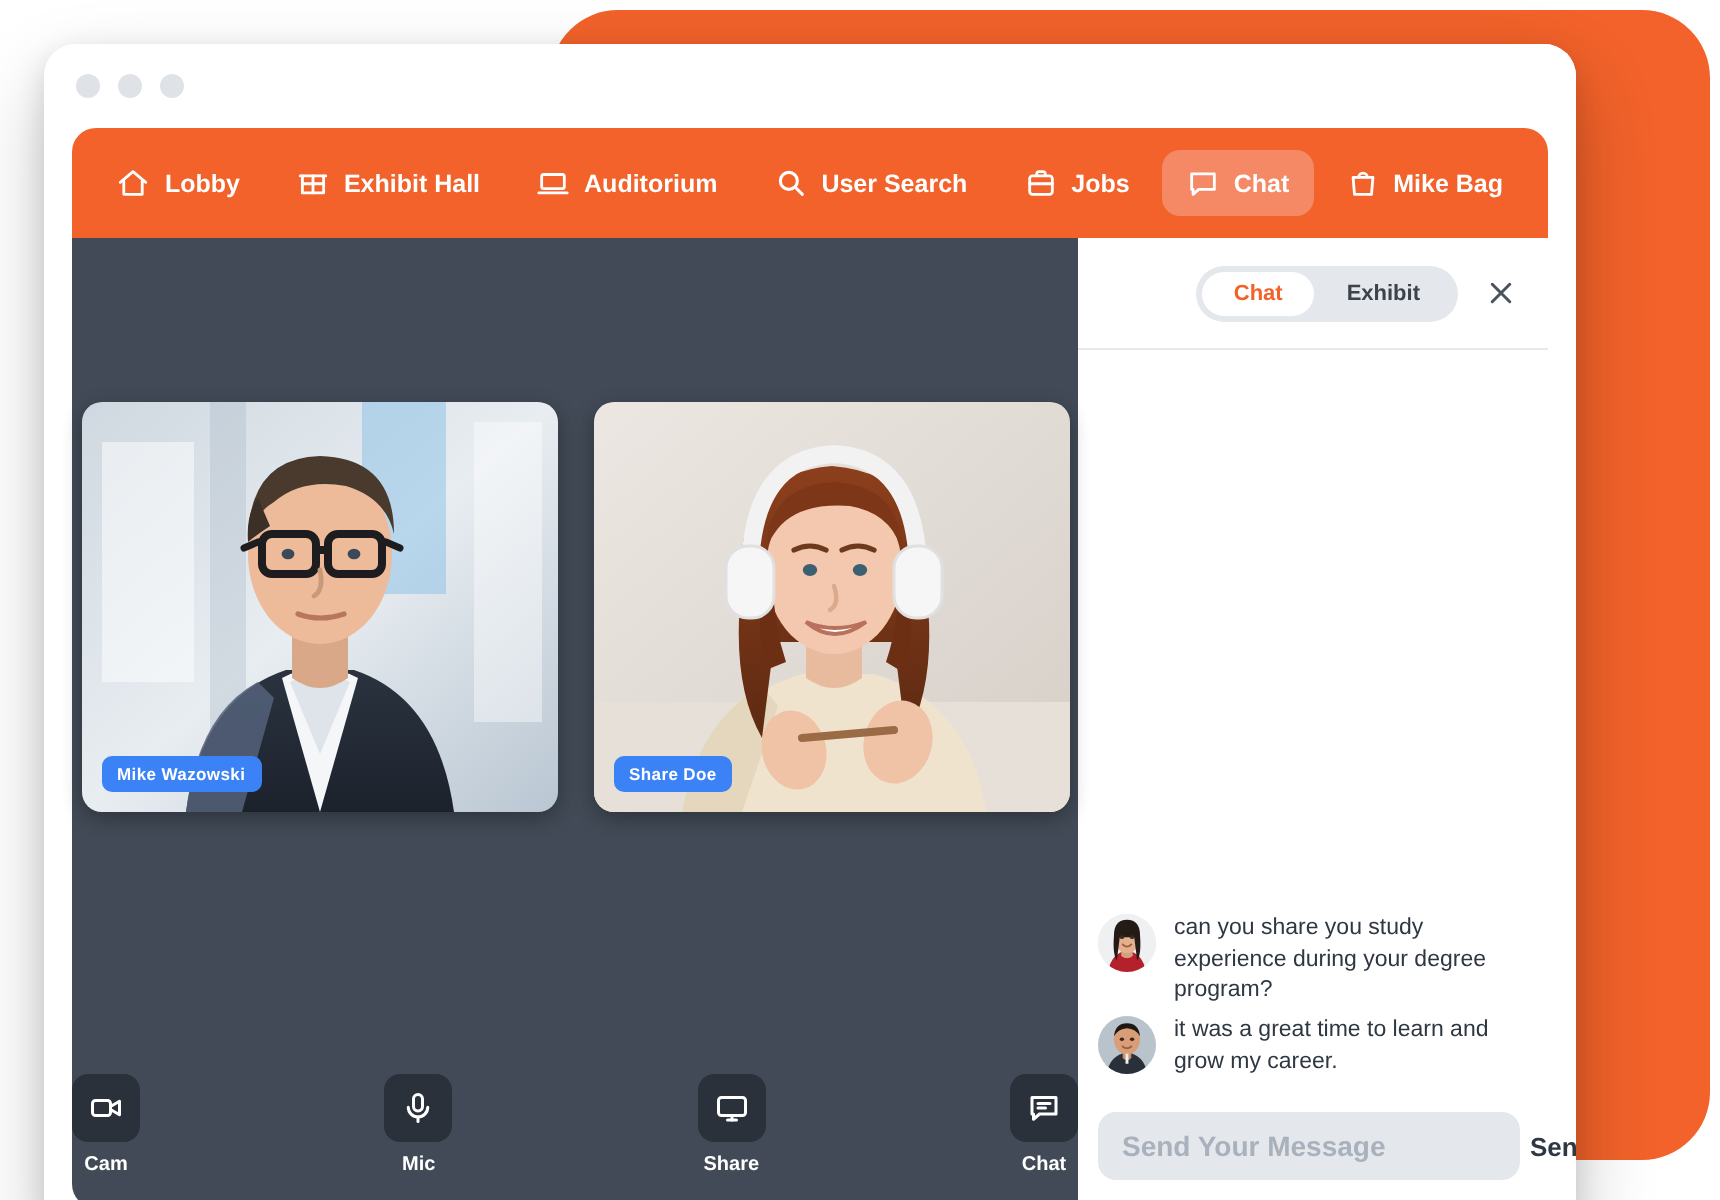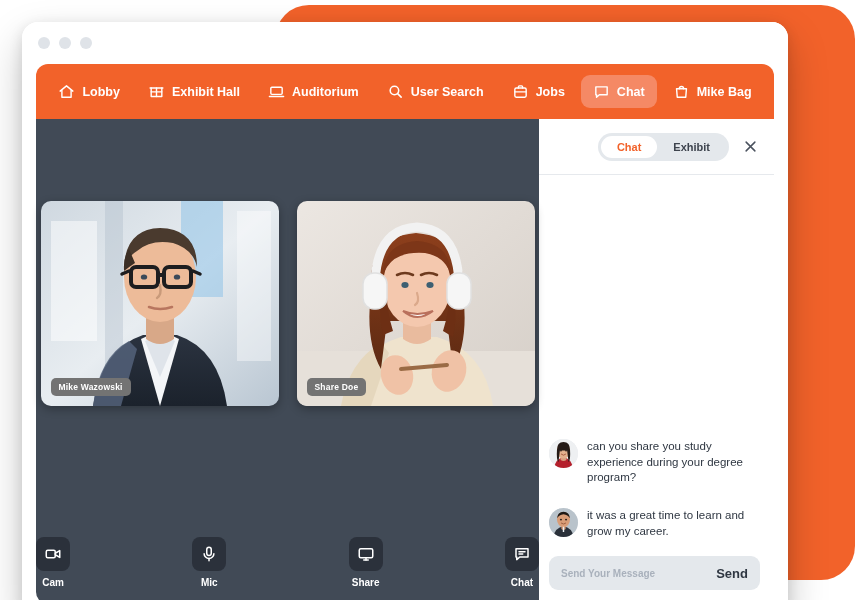--- a/index.html
+++ b/index.html
@@ -86,21 +86,21 @@
   .tile {
     width: 238px; height: 205px;
     border-radius: 10px;
     position: relative;
     overflow: hidden;
     box-shadow: 0 3px 10px rgba(0,0,0,0.3);
   }
   .nametag {
     position: absolute;
     left: 10px; bottom: 10px;
-    background: #737373;
+    background: #3b82f6;
     color: #fff;
     font-size: 8.5px;
     font-weight: bold;
     padding: 4px 8px;
     border-radius: 5px;
     letter-spacing: .2px;
   }
 
   
   .controls {
@@ -150,21 +150,21 @@
     cursor: pointer;
   }
   .seg.active { background: #ffffff; color: #f2622a; }
   .closebtn { cursor: pointer; display: flex; }
 
   .msgs {
     flex: 1 1 auto;
     display: flex;
     flex-direction: column;
     justify-content: flex-end;
-    gap: 22px;
+    gap: 4px;
     padding: 10px 14px 6px 10px;
     overflow: hidden;
   }
   .msg { display: flex; gap: 9px; align-items: flex-start; }
   .avatar {
     width: 29px; height: 29px;
     border-radius: 50%;
     flex: 0 0 auto;
     overflow: hidden;
     background: #e9ecef;
@@ -182,21 +182,21 @@
     height: 34px;
     display: flex;
     align-items: center;
     padding: 0 12px;
   }
   .inputbar input {
     flex: 1 1 auto;
     border: none;
     background: transparent;
     font-family: "Liberation Sans", sans-serif;
-    font-size: 10px;
+    font-size: 14px;
     font-weight: bold;
     color: #4a5261;
     outline: none;
   }
   .inputbar input::placeholder { color: #a9b1bc; font-weight: bold; }
   .sendbtn {
     font-size: 13px;
     font-weight: bold;
     color: #2f3742;
     cursor: pointer;

